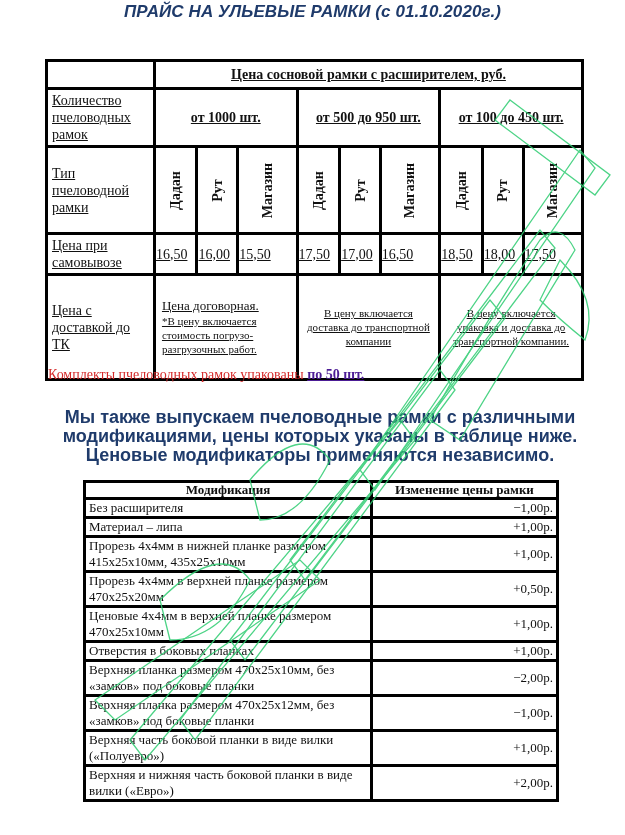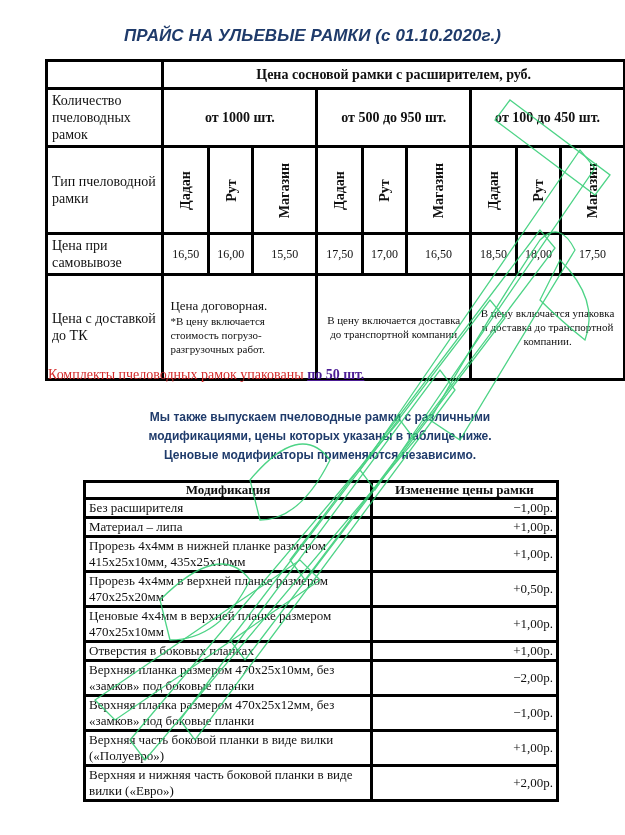--- a/index.html
+++ b/index.html
@@ -1,33 +1,33 @@
 <!DOCTYPE html>
 <html><head>
 <meta charset="utf-8">
 <style>
   html, body { margin:0; padding:0; background:#fff; }
   body { width:625px; height:835px; position:relative; overflow:hidden; font-family:"Liberation Serif", serif; color:#111; }
-  .title { position:absolute; left:0; top:26px; width:625px; text-align:center; font-family:"Liberation Sans", sans-serif; font-weight:bold; font-style:italic; font-size:17px; color:#1f3b6b; letter-spacing:0.1px; }
+  .title { position:absolute; left:0; top:2px; width:625px; text-align:center; font-family:"Liberation Sans", sans-serif; font-weight:bold; font-style:italic; font-size:17px; color:#1f3b6b; letter-spacing:0.1px; }
   table { border-collapse:collapse; position:absolute; }
-  #t1 { left:45px; top:59px; width:581px; }
+  #t1 { left:45px; top:59px; width:539px;text-decoration:underline; }
   #t1 td { border:3px solid #000; padding:0; font-size:14px; line-height:17px; }
   #t1 td.rowlabel { padding:2px 4px; width:95px; vertical-align:middle; }
   #t1 td.hdr { text-align:center; font-weight:bold; height:25px; }
   #t1 td.range { text-align:center; font-weight:bold; height:50px; }
   #t1 td.type { height:84px; text-align:center; vertical-align:middle; width:37px; }
   #t1 td.type span { display:inline-block; transform:rotate(-90deg); font-weight:bold; font-size:14px; white-space:nowrap; }
-  #t1 td.price { text-align:center; height:36px; font-size:12px; }
+  #t1 td.price { height:36px; font-size:14px; }
   #t1 td.deliv { height:78px; vertical-align:middle; font-size:11px; line-height:14px; }
   #t1 td.deliv.left { padding:12px 6px; }
   #t1 td.deliv.left .big { font-size:13px; line-height:16px; }
   #t1 td.deliv.center { text-align:center; padding:2px 8px; }
   .note { position:absolute; left:48px; top:367px; font-size:14px; color:#d42a2a; }
   .note b { text-decoration:underline; font-weight:bold; color:#4c1d95;text-align:right; }
-  .sub { position:absolute; left:40px; top:408px; width:560px; text-align:center; font-family:"Liberation Sans", sans-serif; font-weight:bold; font-size:12px; line-height:19px; color:#1f3b6b; }
+  .sub { position:absolute; left:40px; top:408px; width:560px; text-align:center; font-family:"Liberation Sans", sans-serif; font-weight:bold; font-size:18px; line-height:19px; color:#1f3b6b; }
   #t2 { left:83px; top:480px; width:476px; }
   #t2 td { border:3px solid #000; padding:0 3px; font-size:13px; line-height:16px; }
   #t2 td.h { font-weight:bold; text-align:center; height:14px; line-height:14px; }
   #t2 td.mod { width:278px;margin-left:27px; }
   #t2 td.val { text-align:right; vertical-align:middle; }
   .watermark { position:absolute; left:0; top:0; pointer-events:none; }
 </style>
 </head>
 <body>
 

